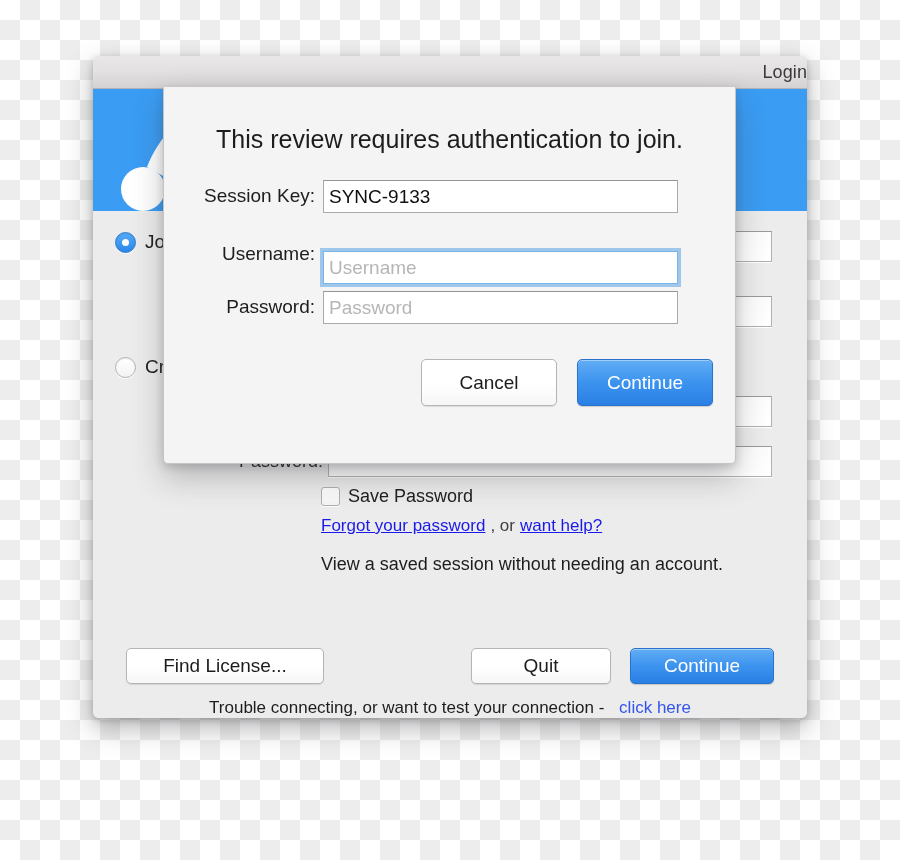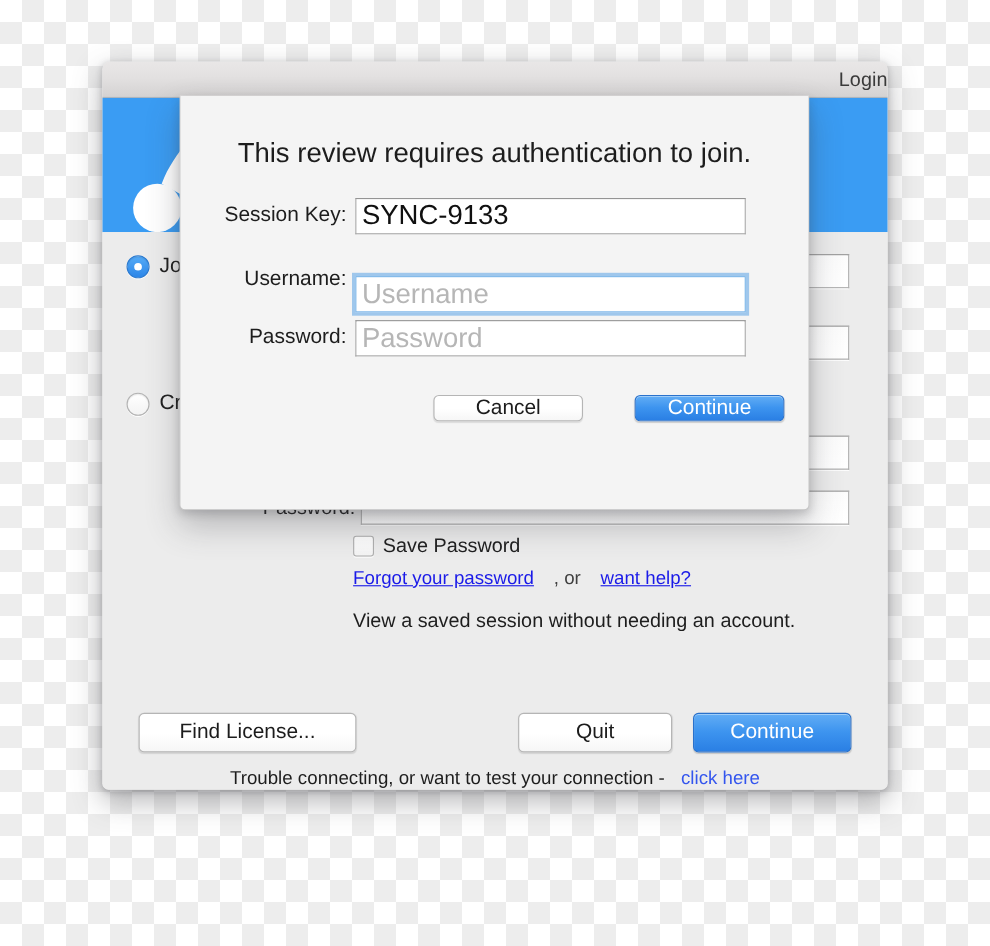--- a/index.html
+++ b/index.html
@@ -199,40 +199,40 @@
   }
   .sheet-input {
     position: absolute;
     height: 33px;
     width: 355px;
     left: 159px;
     background: #ffffff;
     border: 1px solid #a9a9a9;
     border-top-color: #949494;
     font-family: "Liberation Sans", sans-serif;
-    font-size: 25px;
+    font-size: 19px;
     color: #101010;
     padding: 0 2px 0 5px;
     outline: none;
   }
   .sheet-input::placeholder { color: #b6b6b6; }
   .sheet-input.focused {
     border: 1px solid #79b4e8;
     box-shadow: 0 0 0 3px rgba(106,171,231,0.62);
     z-index: 4;
   }
 
   #sheet-buttons {
     position: absolute;
     top: 272px;
     right: 22px;
     display: flex;
     gap: 20px;
   }
-  #sheet-buttons .btn { height: 24px; min-width: 136px; font-size: 19px; margin-left: 27px; }
+  #sheet-buttons .btn { height: 47px; min-width: 136px; font-size: 19px; }
 
   
   #bottom-bar {
     position: absolute;
     left: 0; right: 0;
     top: 437px;
   }
   #bottom-row {
     position: absolute;
     left: 33px; right: 33px;
@@ -301,21 +301,21 @@
       <div class="bg-input" style="left:235px; top:185px; width:444px;"></div>
 
       <span class="field-label" style="left:104px; top:240px; width:126px;">Password:</span>
       <div class="bg-input" style="left:235px; top:235px; width:444px;"></div>
 
       <div class="radio-row" style="left:228px; top:275px; gap:8px;">
         <span class="checkbox"></span>
         <span class="radio-label" style="font-size:18px;">Save Password</span>
       </div>
 
-      <div style="position:absolute; left:228px; top:305px; display:flex; align-items:center; gap:18px;">
+      <div style="position:absolute; left:228px; top:305px; display:flex; align-items:center; gap:5px;">
         <span class="link">Forgot your password</span>
         <span style="font-size:17px; color:#404040;">, or</span>
         <span class="link">want help?</span>
       </div>
 
       <span style="position:absolute; left:228px; top:343px; font-size:18px; color:#1d1d1d; white-space:nowrap;">View a saved session without needing an account.</span>
 
       <div id="bottom-bar">
         <div id="bottom-row">
           <button class="btn" id="btn-find">Find License...</button>

